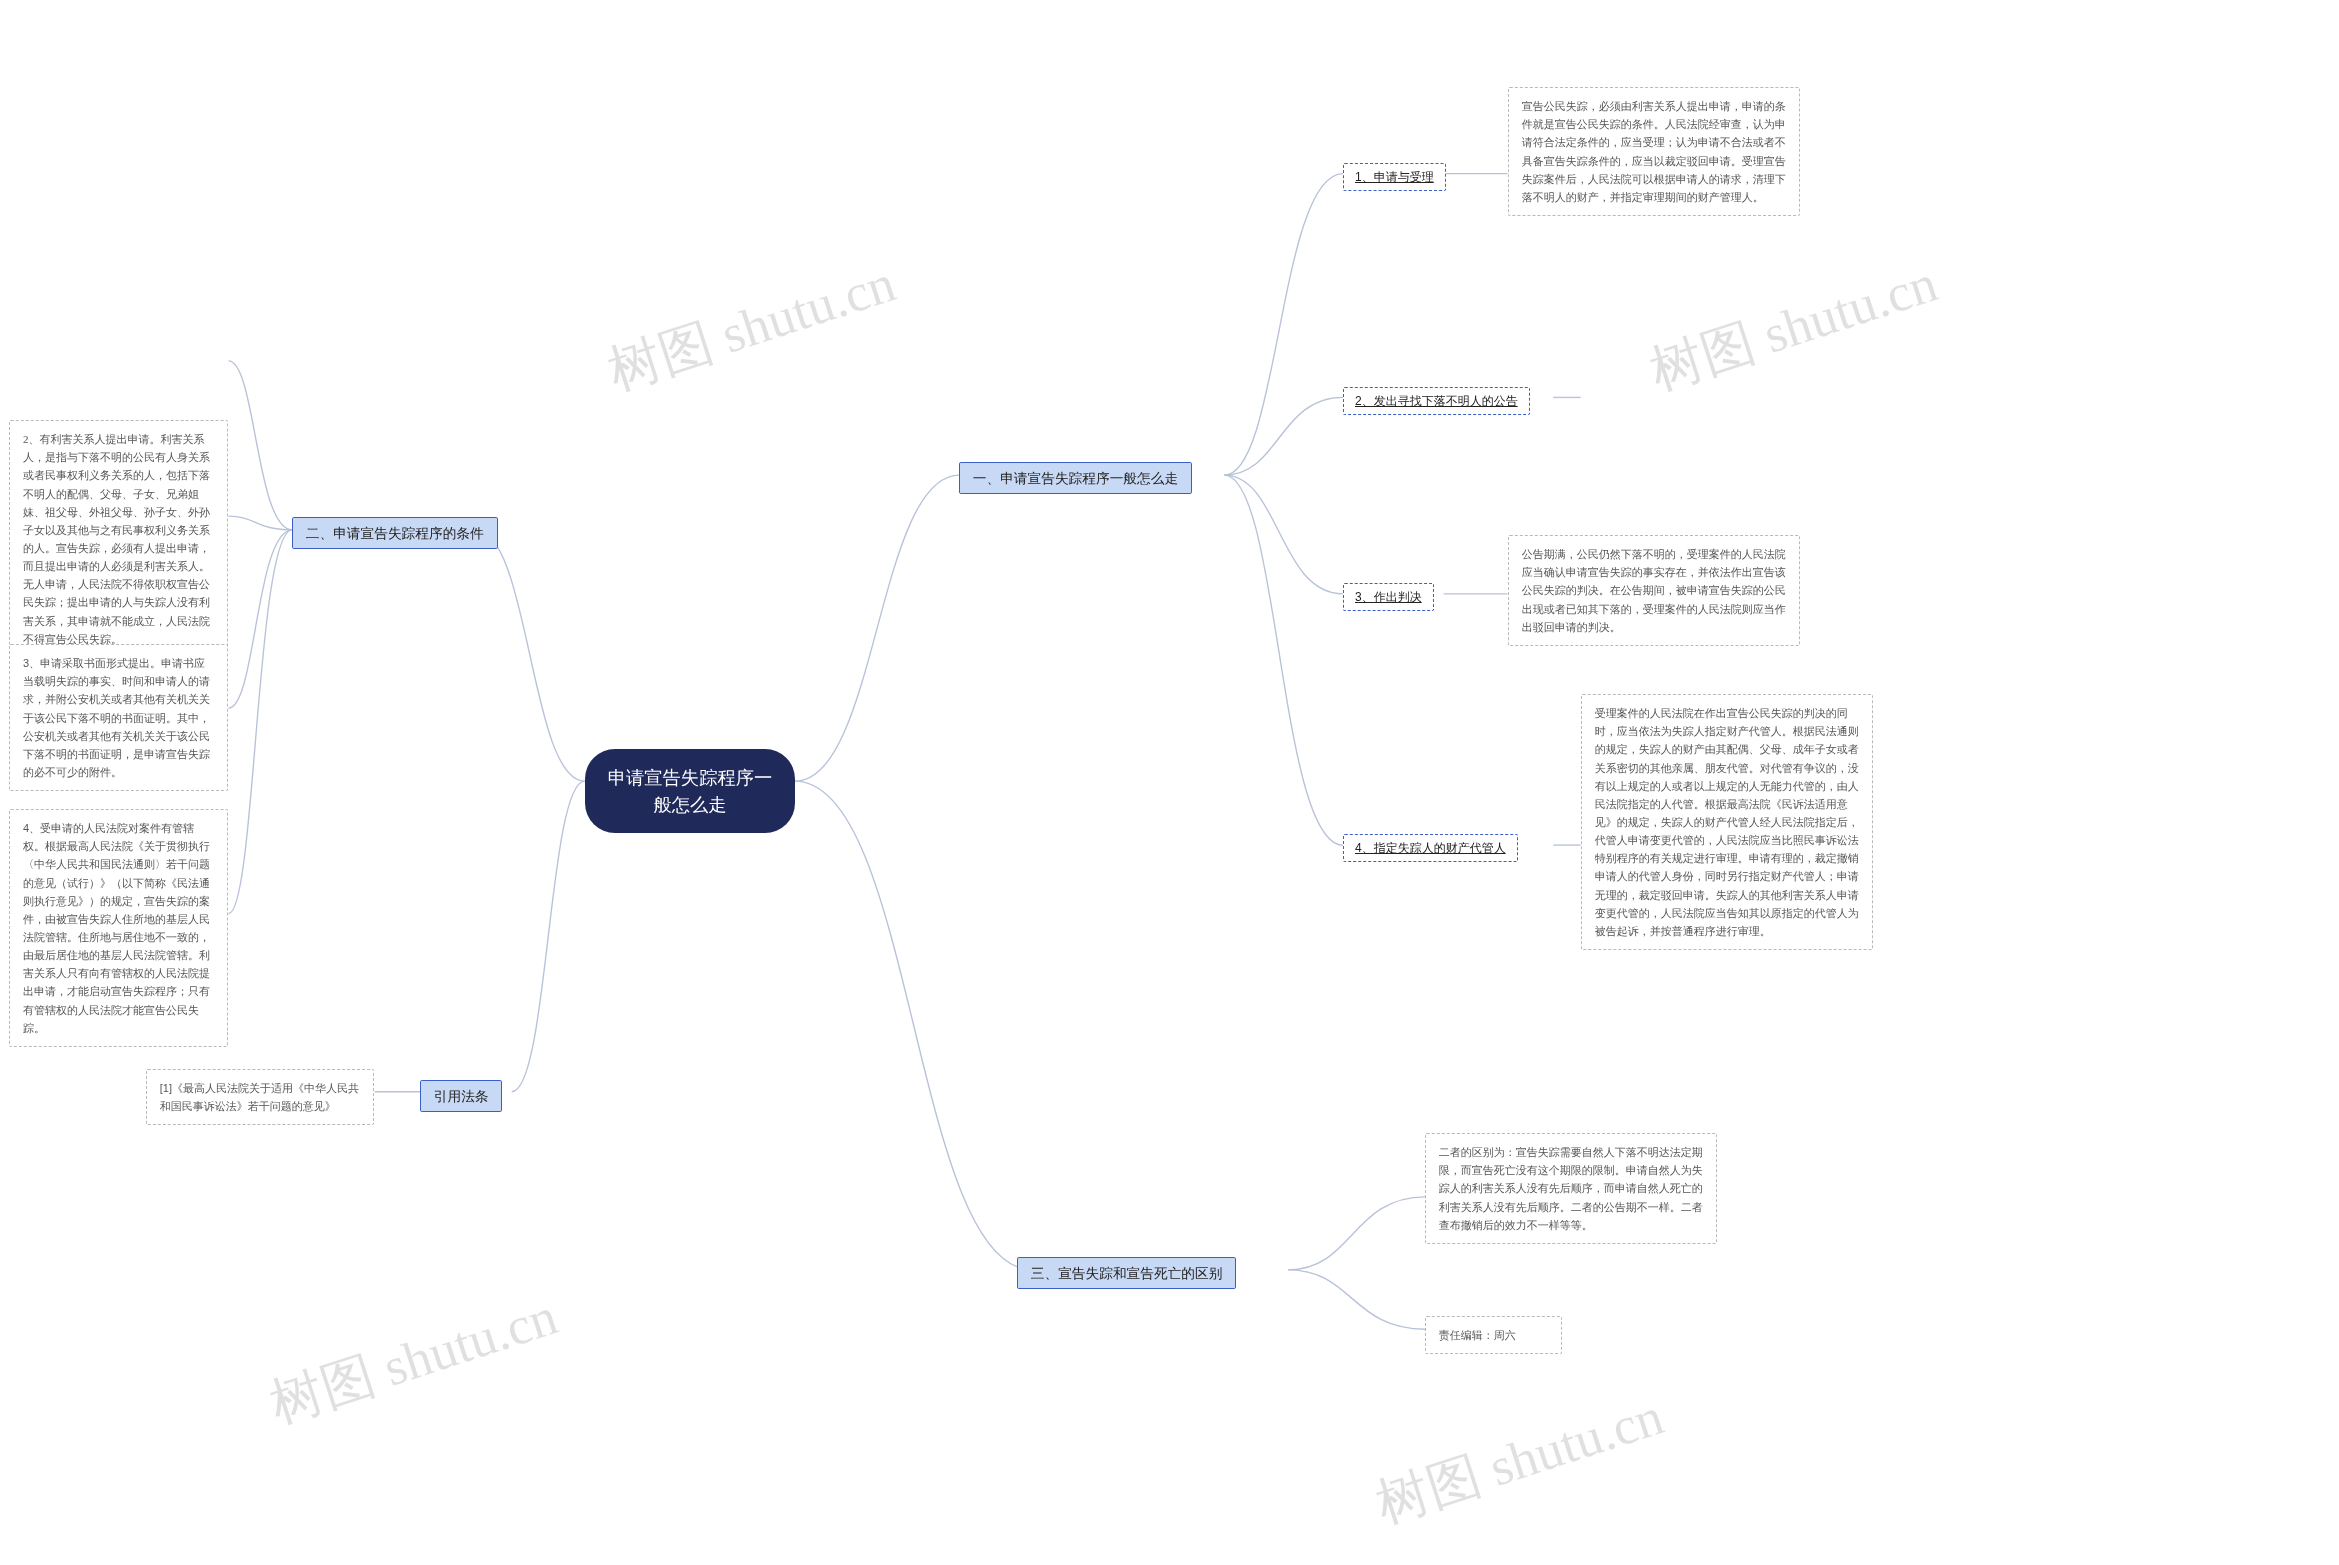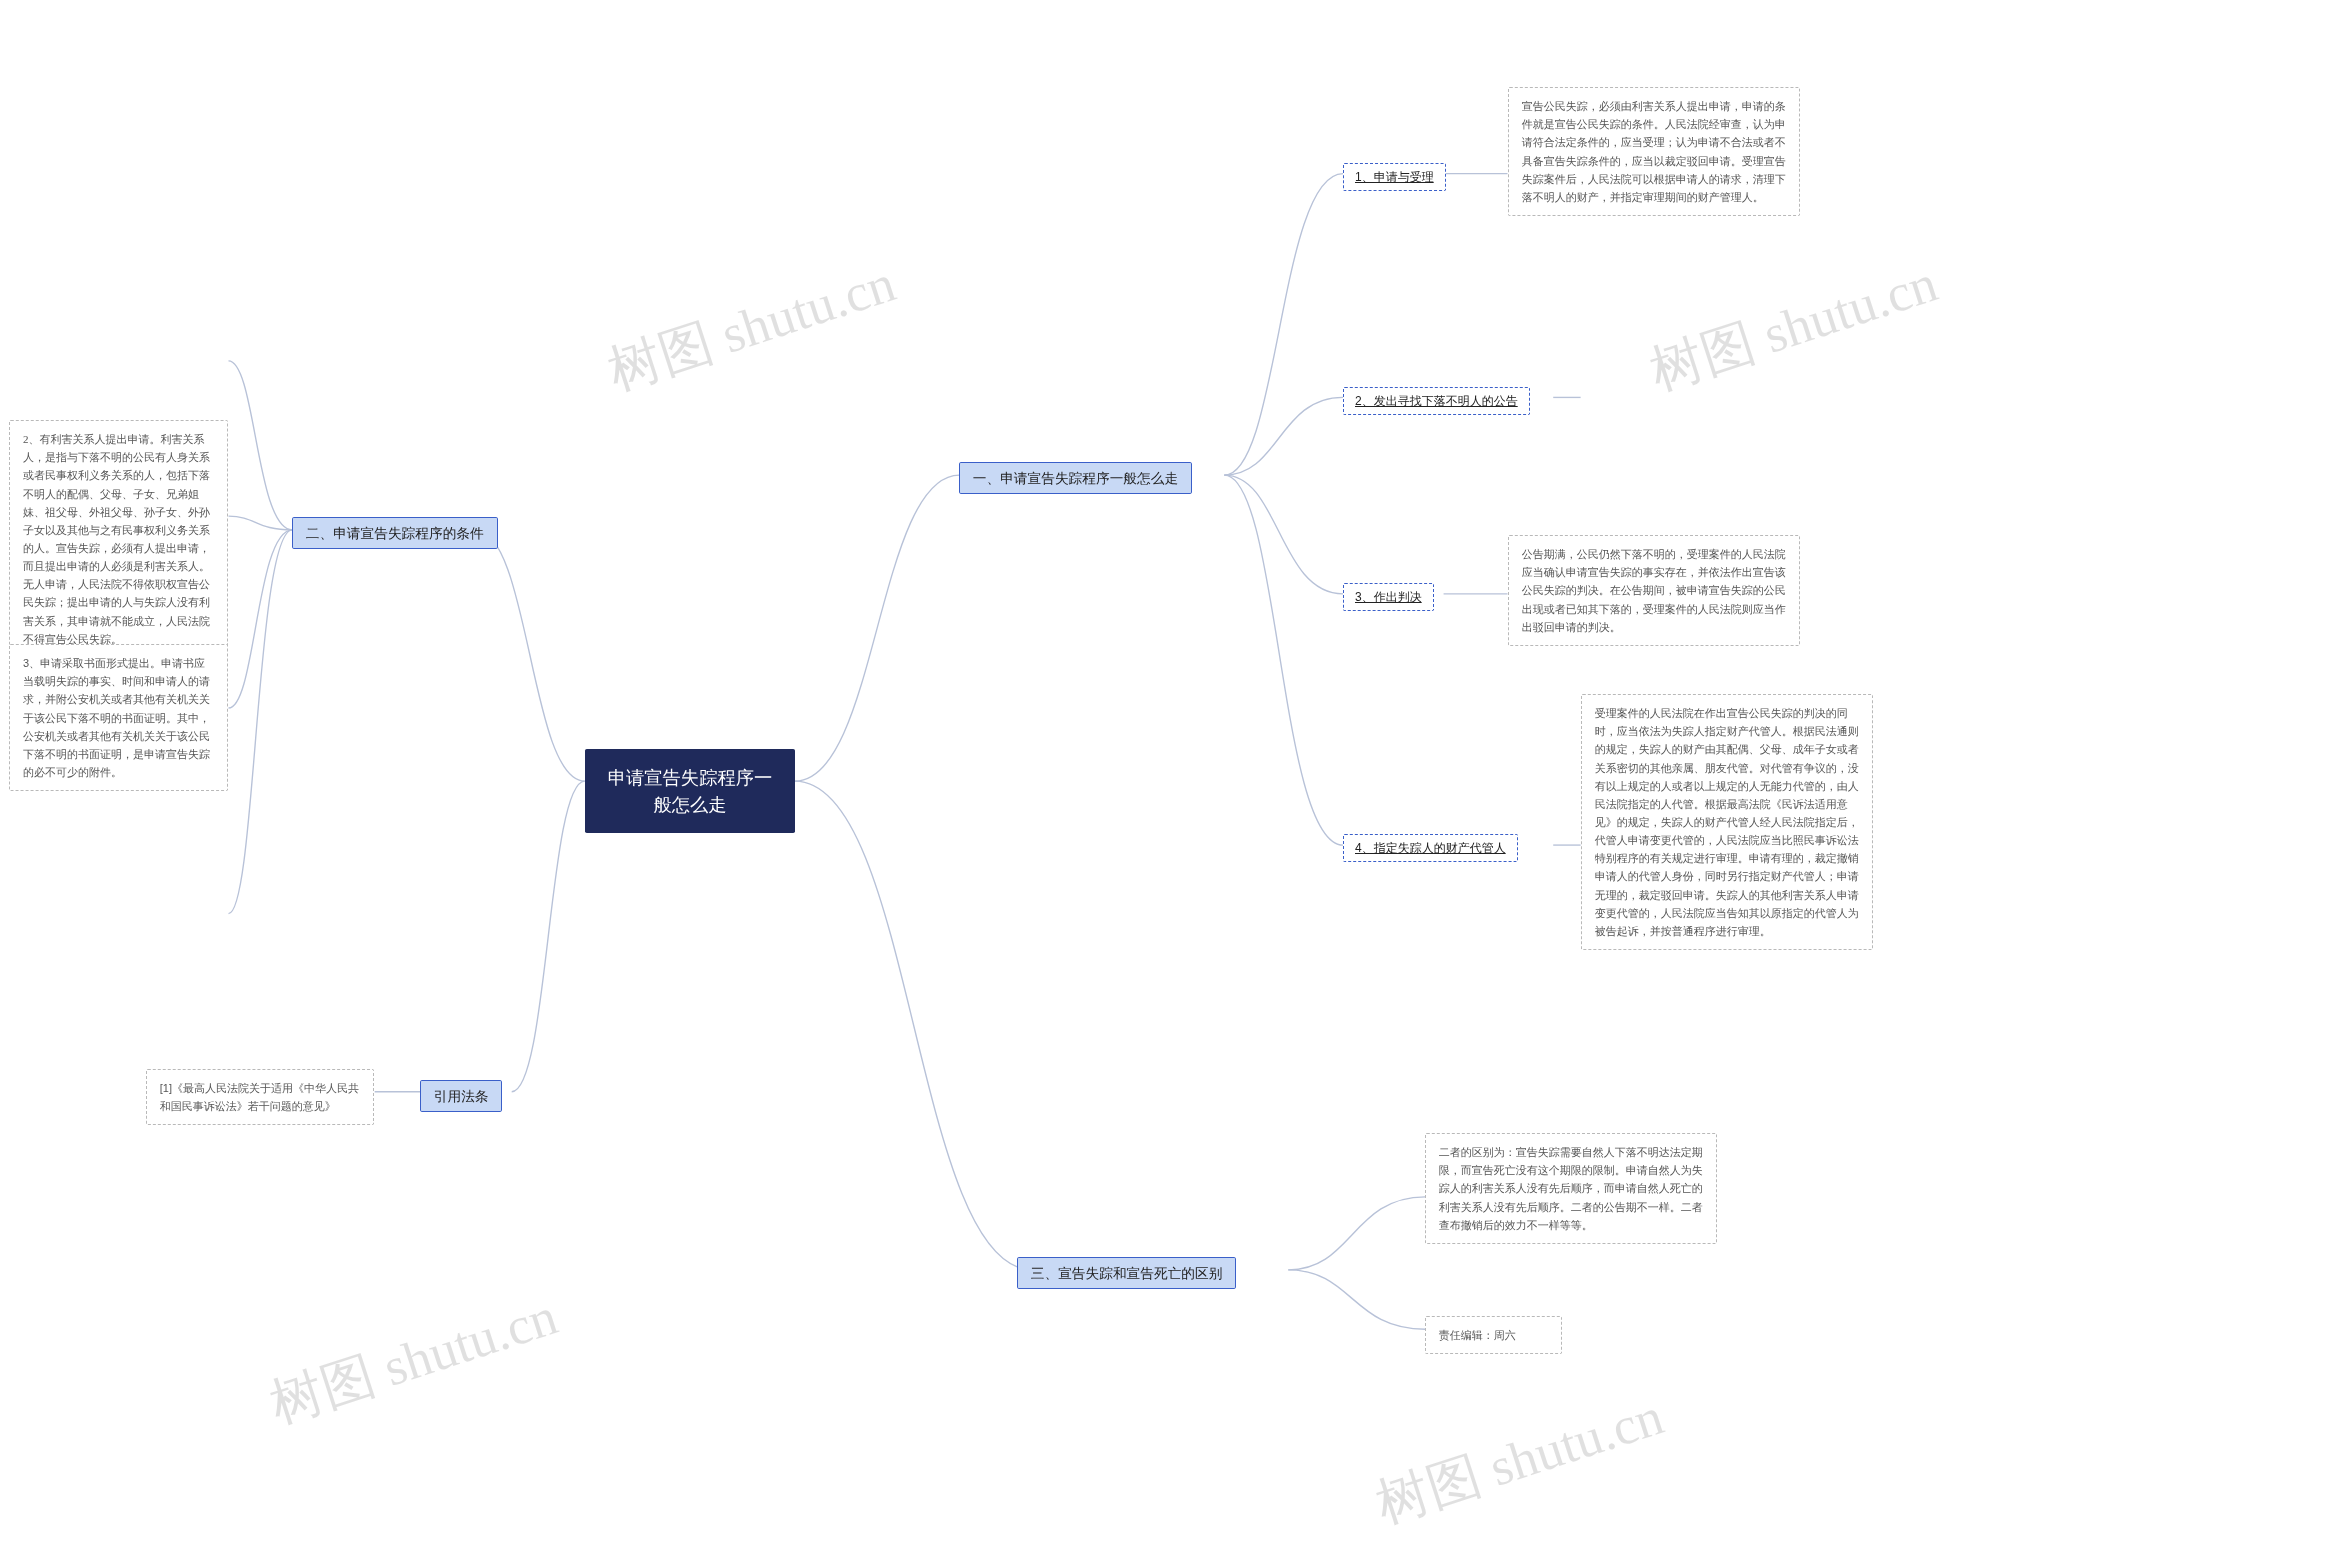--- a/index.html
+++ b/index.html
@@ -112,21 +112,21 @@
     <path d="M 1410 1390 C 1480 1390, 1480 1455, 1560 1455"></path>
 
     <path d="M 320 580 C 280 580, 280 395, 250 395"></path>
     <path d="M 320 580 C 280 580, 280 565, 250 565"></path>
     <path d="M 320 580 C 280 580, 280 775, 250 775"></path>
     <path d="M 320 580 C 280 580, 280 1000, 250 1000"></path>
 
     <path d="M 460 1195 L 410 1195"></path>
   </svg>
 
-  <div class="root-node" style="left:585px; top:749px;">
+  <div class="root-node" style="left:585px; top:749px;border-radius:30px;">
     <span>申请宣告失踪程序一般怎么走</span>
   </div>
 
   <div class="branch-node" style="left:959px; top:462px;">
     <span>一、申请宣告失踪程序一般怎么走</span>
   </div>
 
   <div class="sub-node" style="left:1343px; top:163px;">
     <span>1、申请与受理</span>
   </div>
@@ -165,20 +165,23 @@
   <div class="branch-node" style="left:292px; top:517px;">
     <span>二、申请宣告失踪程序的条件</span>
   </div>
 
   <div class="leaf-node" style="left:9.1px; top:420px; width:219px;font-family:Liberation Serif, serif;">
     <span>2、有利害关系人提出申请。利害关系人，是指与下落不明的公民有人身关系或者民事权利义务关系的人，包括下落不明人的配偶、父母、子女、兄弟姐妹、祖父母、外祖父母、孙子女、外孙子女以及其他与之有民事权利义务关系的人。宣告失踪，必须有人提出申请，而且提出申请的人必须是利害关系人。无人申请，人民法院不得依职权宣告公民失踪；提出申请的人与失踪人没有利害关系，其申请就不能成立，人民法院不得宣告公民失踪。</span>
   </div>
   <div class="leaf-node" style="left:9.1px; top:644px; width:219px;">
     <span>3、申请采取书面形式提出。申请书应当载明失踪的事实、时间和申请人的请求，并附公安机关或者其他有关机关关于该公民下落不明的书面证明。其中，公安机关或者其他有关机关关于该公民下落不明的书面证明，是申请宣告失踪的必不可少的附件。</span>
   </div>
+  <div class="leaf-node" style="left:9.1px; top:809px; width:219px;">
+    <span>4、受申请的人民法院对案件有管辖权。根据最高人民法院《关于贯彻执行〈中华人民共和国民法通则〉若干问题的意见（试行）》（以下简称《民法通则执行意见》）的规定，宣告失踪的案件，由被宣告失踪人住所地的基层人民法院管辖。住所地与居住地不一致的，由最后居住地的基层人民法院管辖。利害关系人只有向有管辖权的人民法院提出申请，才能启动宣告失踪程序；只有有管辖权的人民法院才能宣告公民失踪。</span>
+  </div>
 
   <div class="branch-node" style="left:420px; top:1080px;">
     <span>引用法条</span>
   </div>
   <div class="leaf-node" style="left:146px; top:1069px; width:228px;">
     <span>[1]《最高人民法院关于适用《中华人民共和国民事诉讼法》若干问题的意见》</span>
   </div>
 
 </div>
 

